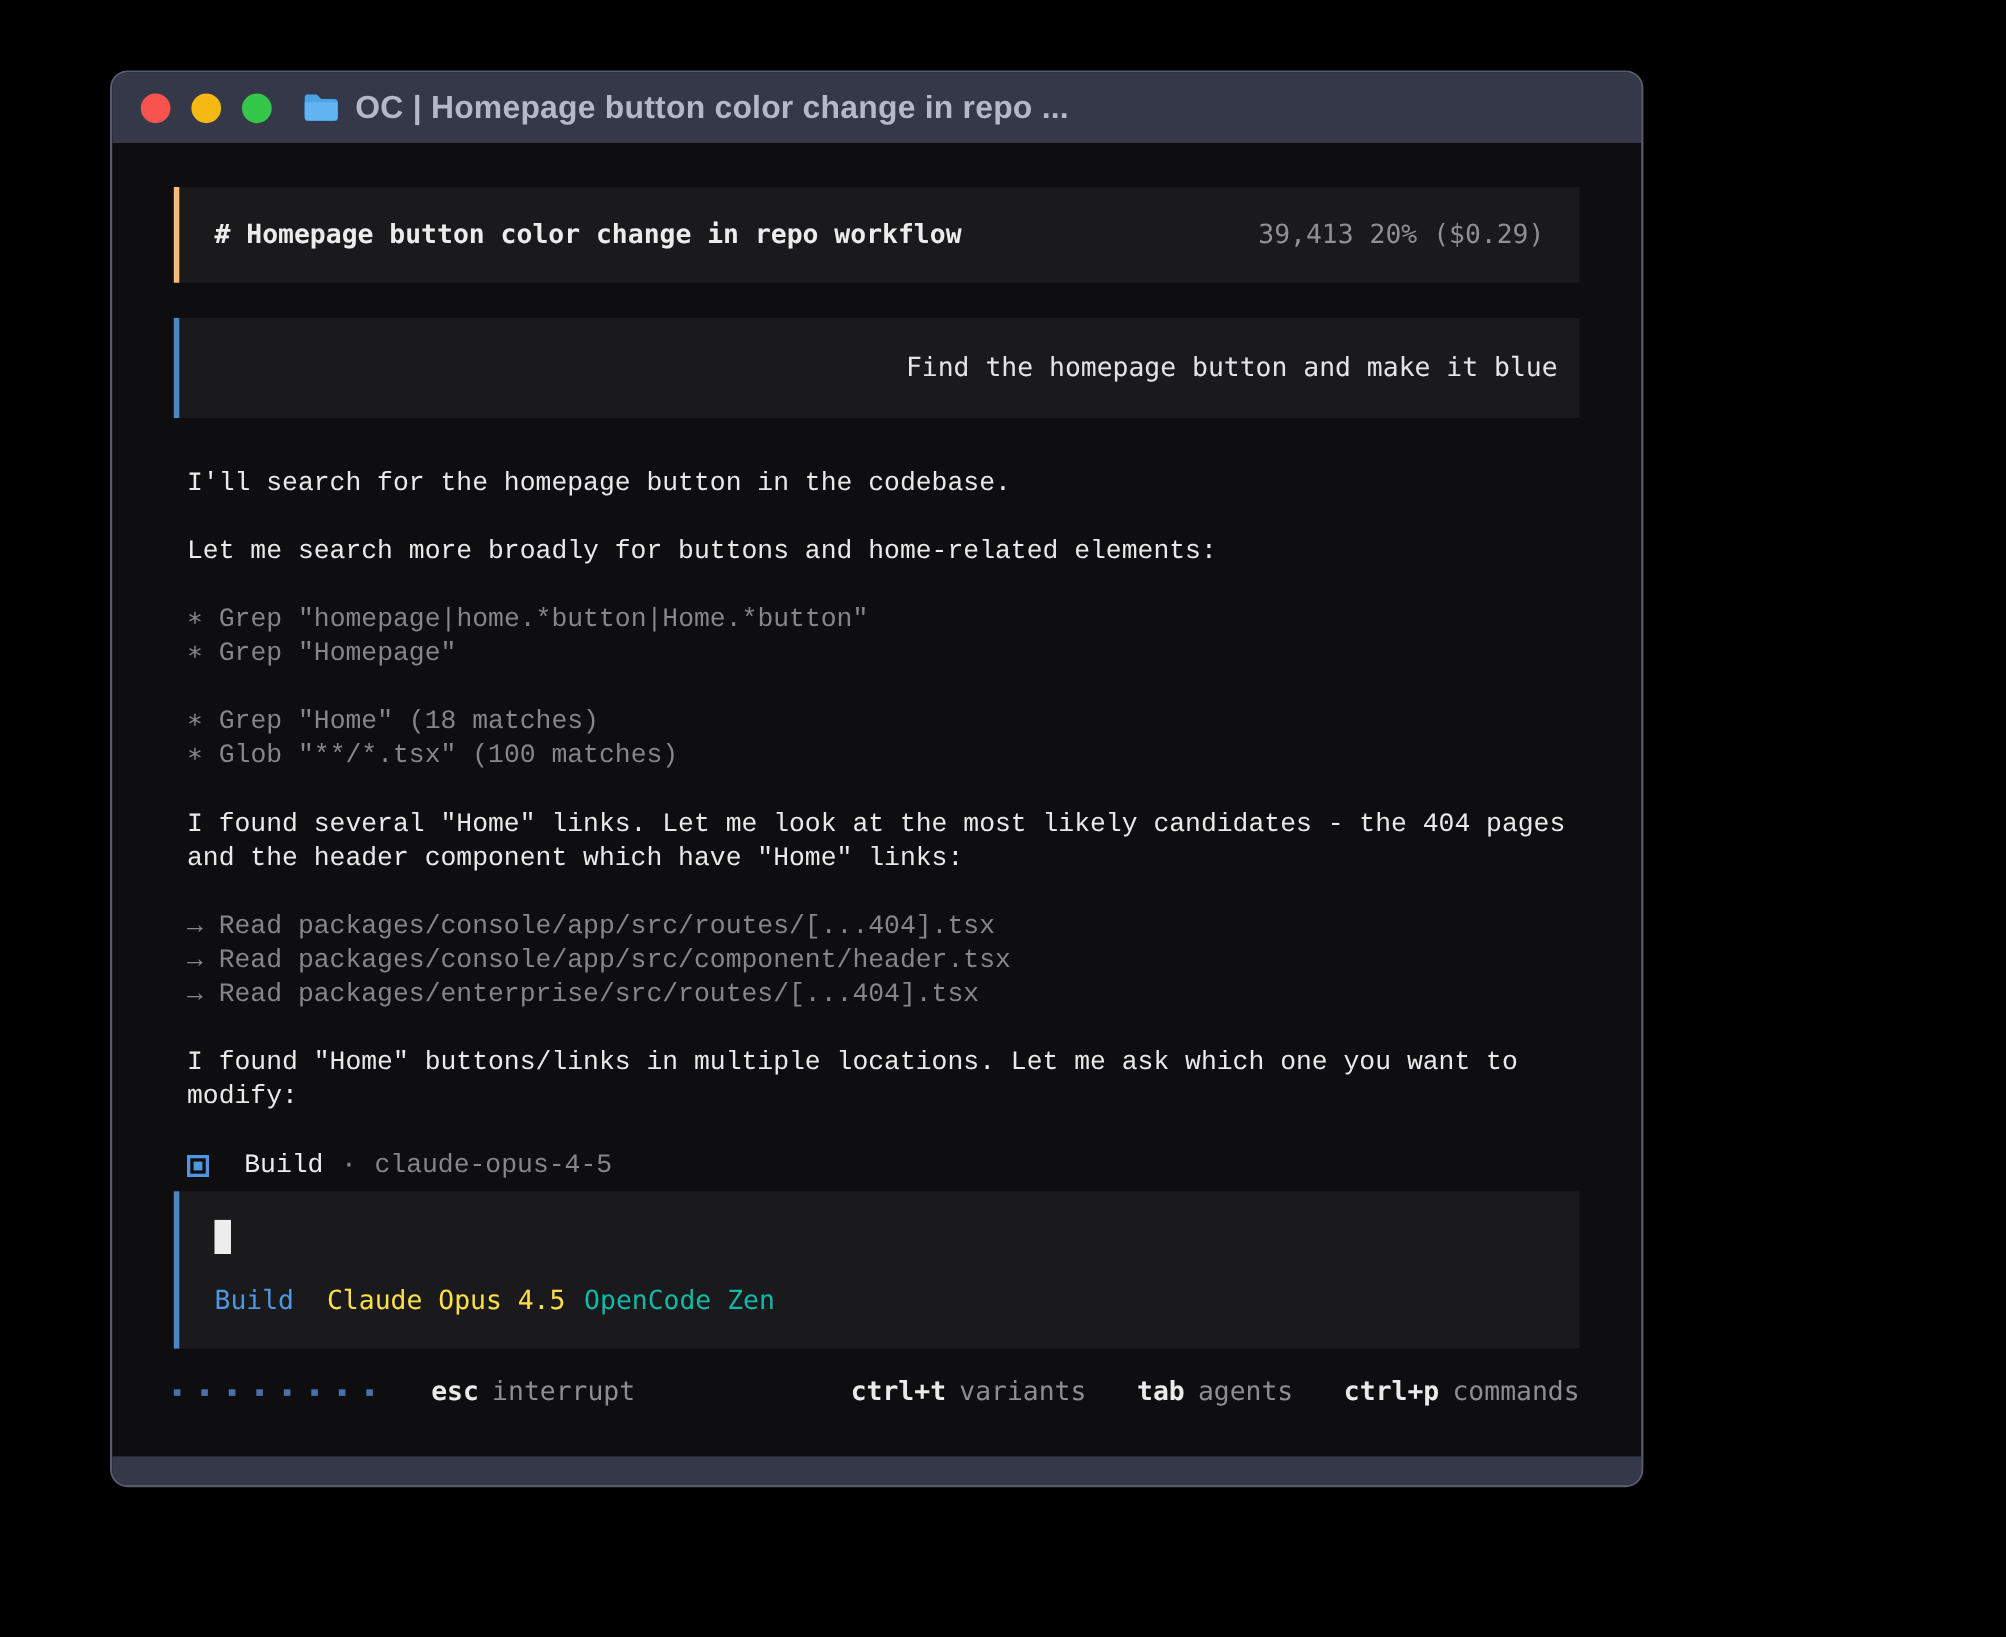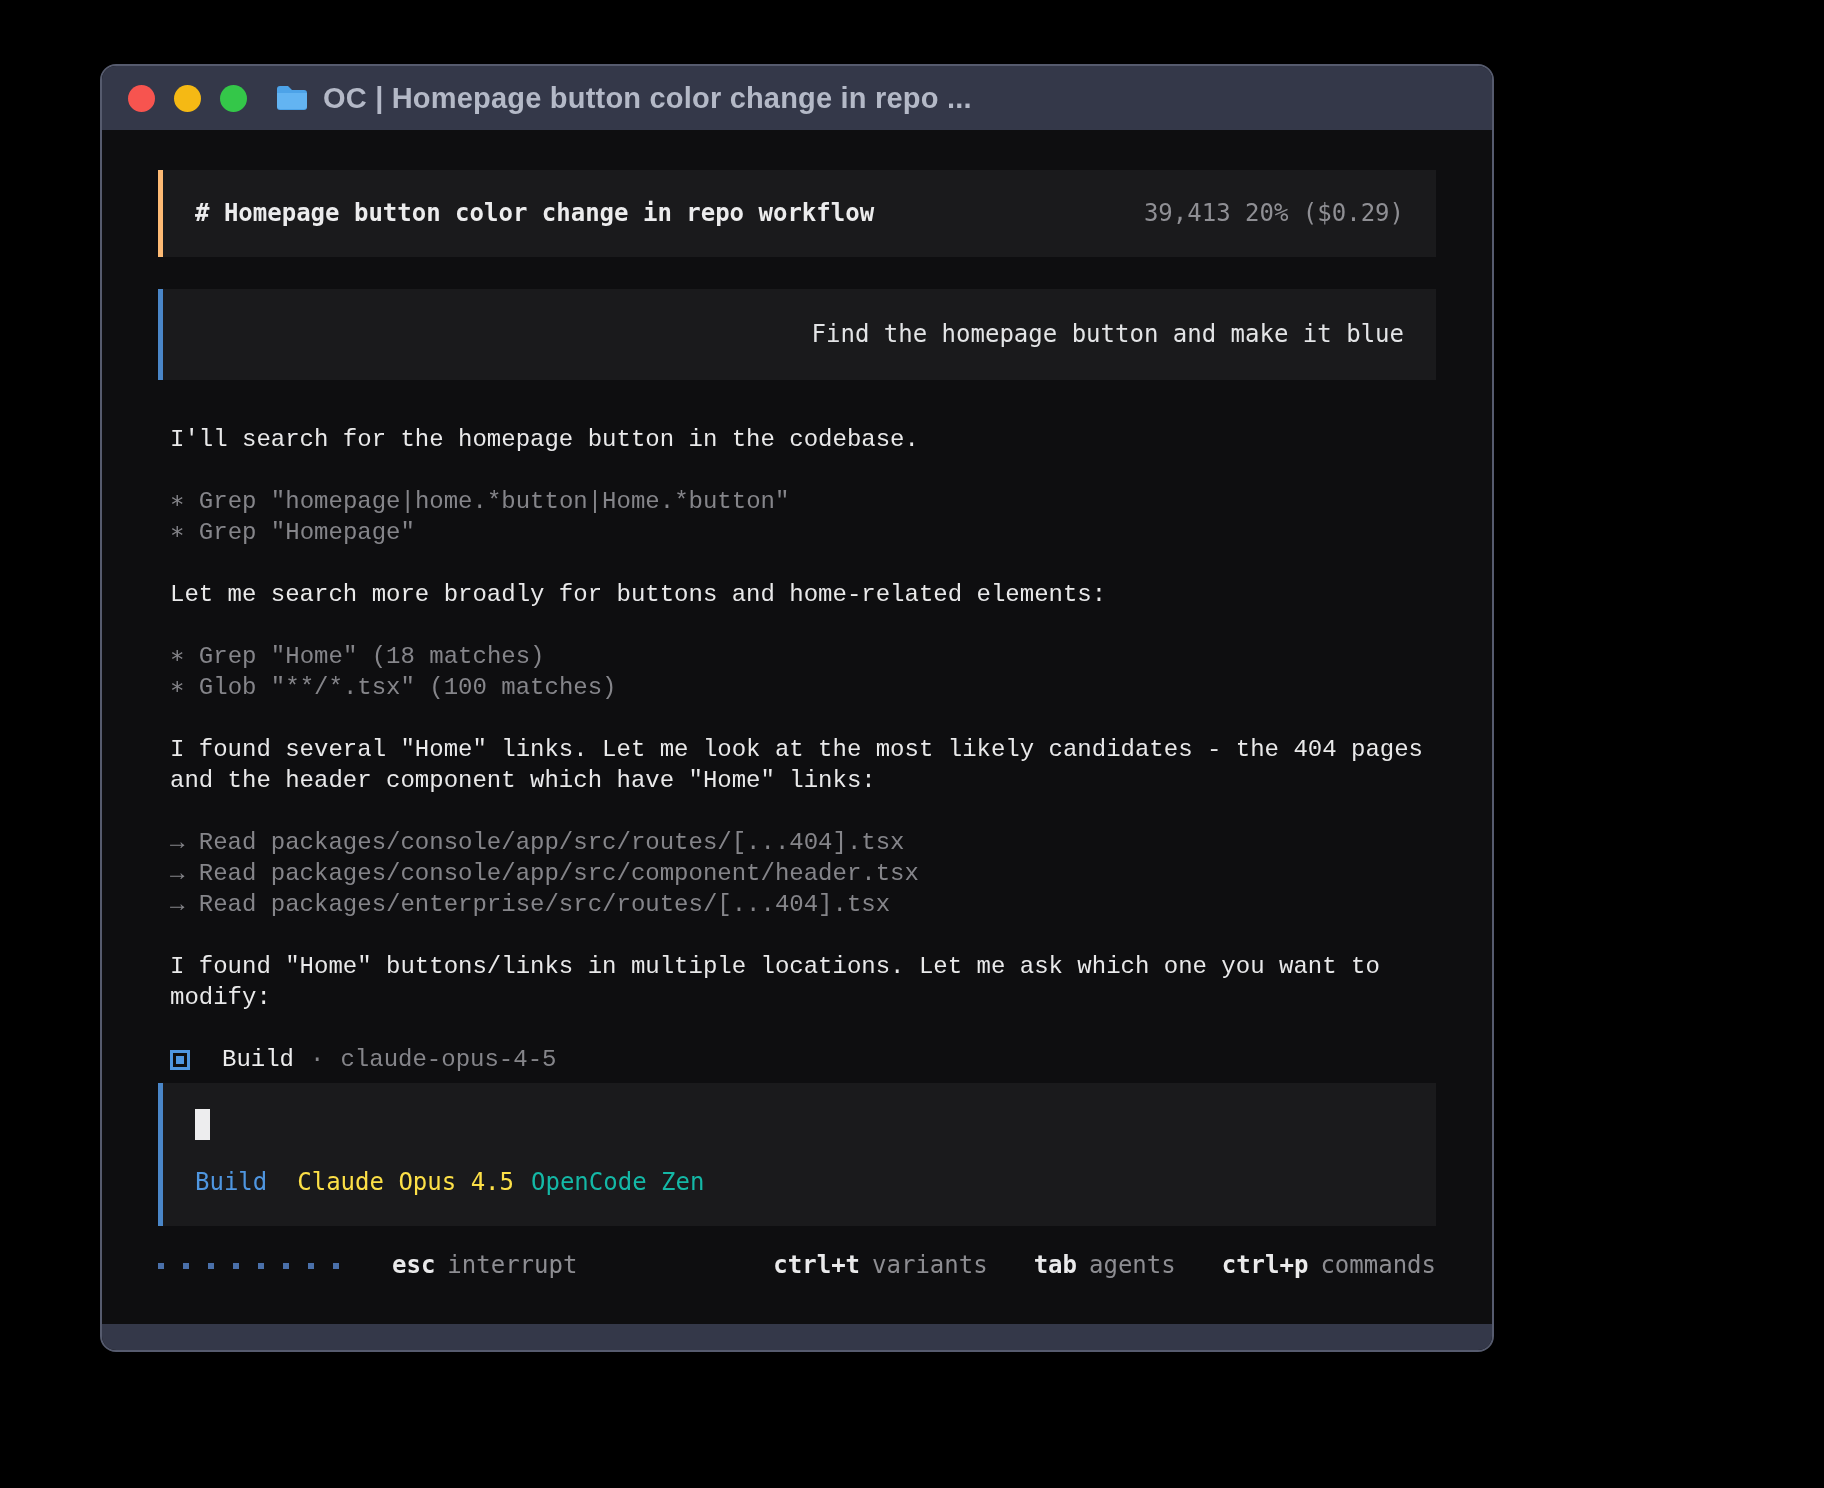--- a/index.html
+++ b/index.html
@@ -35,21 +35,21 @@
   .block { background:#1a1a1c; border-left:5px solid #fdba74;text-align:right; }
 
   .session-header {
     display:flex; justify-content:space-between; align-items:center;
     padding:28px 32px; margin-bottom:32px;
   }
   .session-title { font-weight:700; color:#ececed; white-space:nowrap; }
   .session-stats { color:#8f8f94; white-space:nowrap; }
 
   .user-block {
-    border-left-color:#4a86c8; padding:30px 32px; margin-bottom:44px;
+    border-left-color:#4a86c8; padding:30px 20px; margin-bottom:44px;
     color:#e3e4e6;
   }
 
   .convo { padding-left:12px;font-family:Liberation Mono, monospace; }
   .para { margin-bottom:31px; }
   .line { white-space:pre-wrap; }
   .text-line { color:#e9e9ea; }
   .dim-line  { color:#85858a; }
 
   .agent-row { display:flex; align-items:center; margin-bottom:0; }
@@ -117,25 +117,25 @@
     <div class="block user-block">
       <span class="line">Find the homepage button and make it blue</span>
     </div>
 
     <div class="convo" id="conversation">
 
     <div class="para">
           <div class="line text-line">I'll search for the homepage button in the codebase.</div>
         </div>
         <div class="para">
+          <div class="line text-line">Let me search more broadly for buttons and home-related elements:</div>
+        </div>
+        <div class="para">
           <div class="line dim-line">∗ Grep "homepage|home.*button|Home.*button"</div>
           <div class="line dim-line">∗ Grep "Homepage"</div>
-        </div>
-        <div class="para">
-          <div class="line text-line">Let me search more broadly for buttons and home-related elements:</div>
         </div>
         <div class="para">
           <div class="line dim-line">∗ Grep "Home" (18 matches)</div>
           <div class="line dim-line">∗ Glob "**/*.tsx" (100 matches)</div>
         </div>
         <div class="para">
           <div class="line text-line">I found several "Home" links. Let me look at the most likely candidates - the 404 pages and the header component which have "Home" links:</div>
         </div>
         <div class="para">
           <div class="line dim-line">→ Read packages/console/app/src/routes/[...404].tsx</div>

